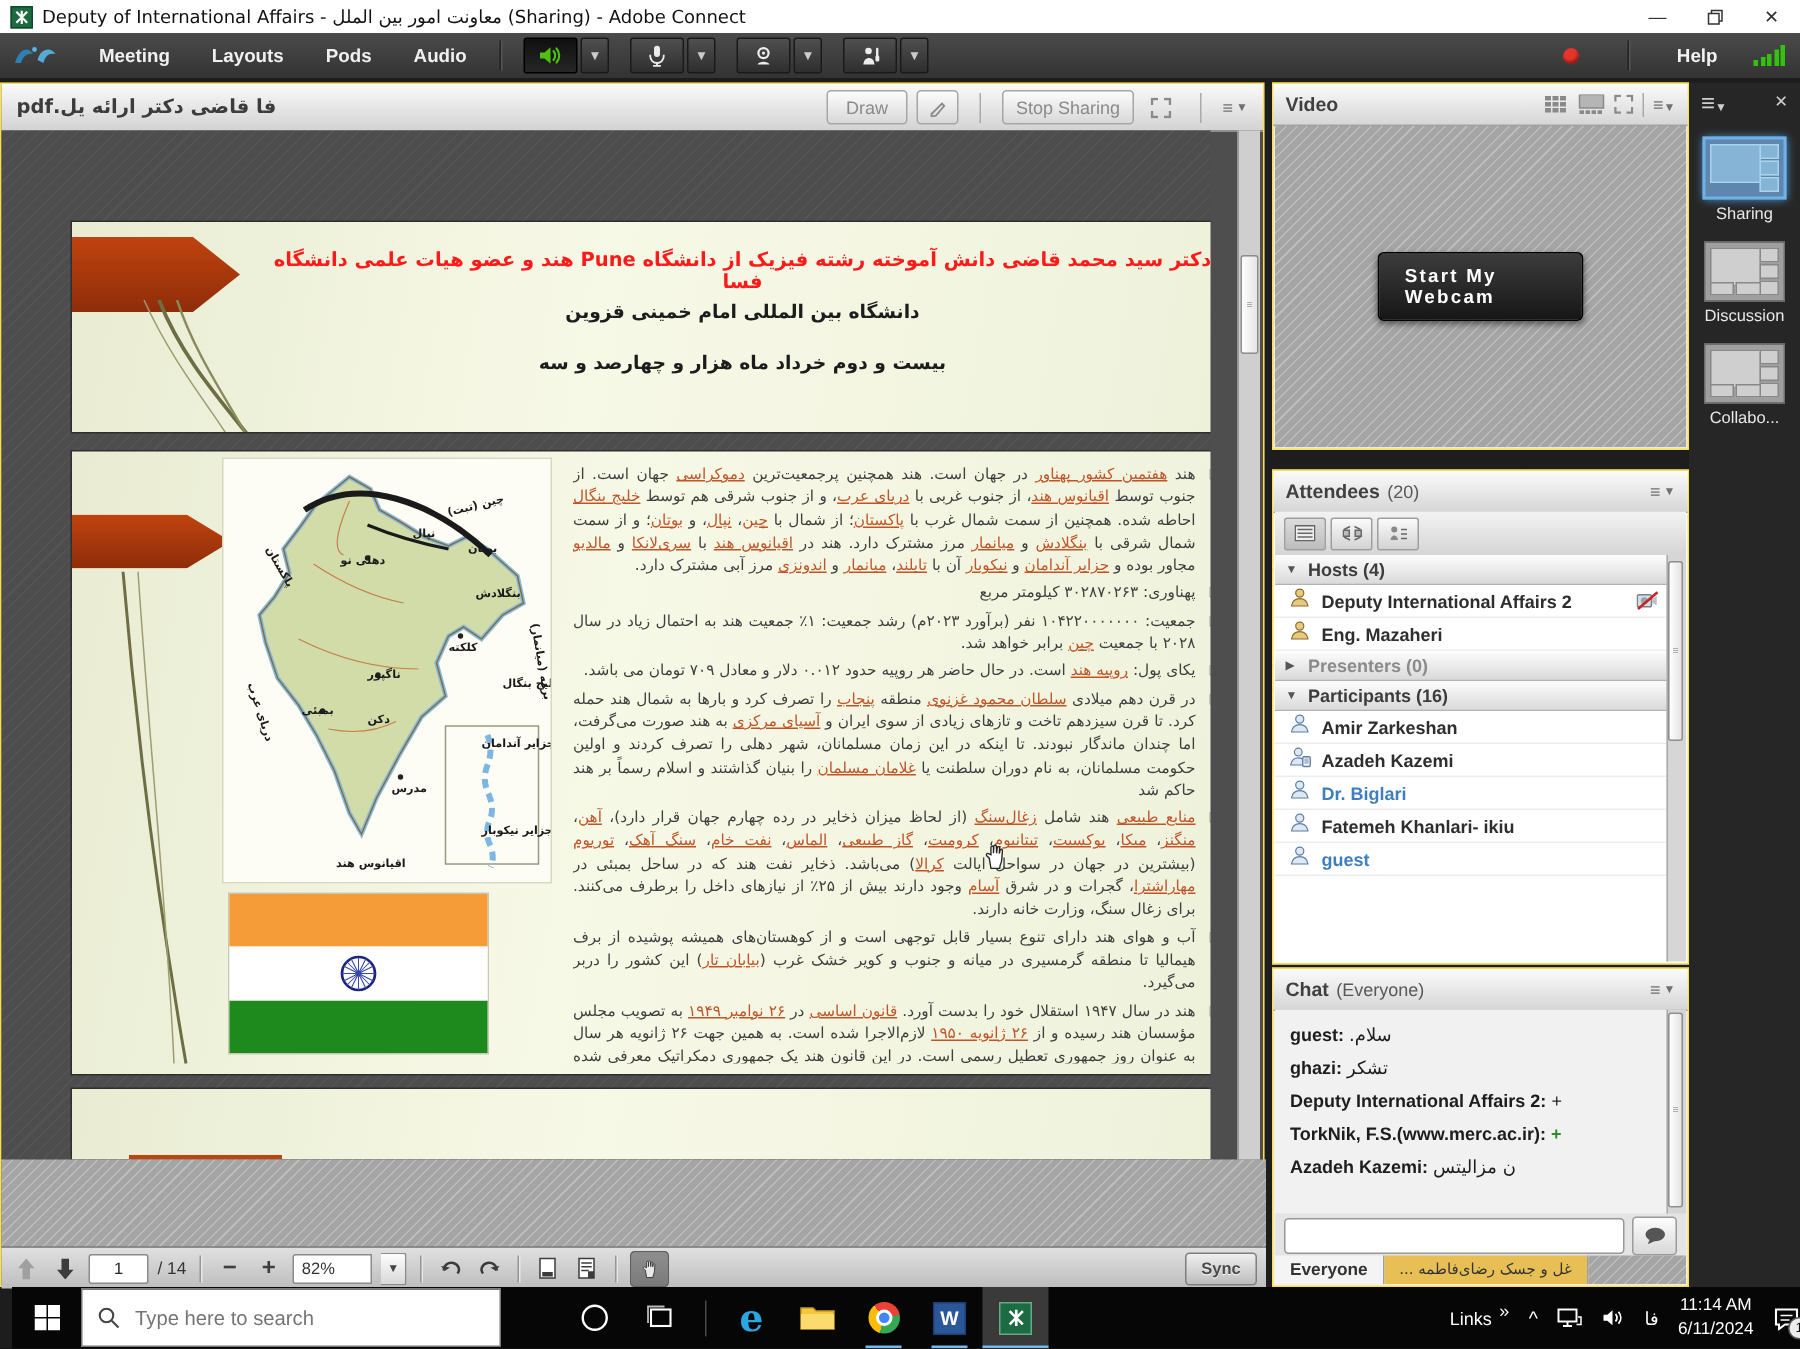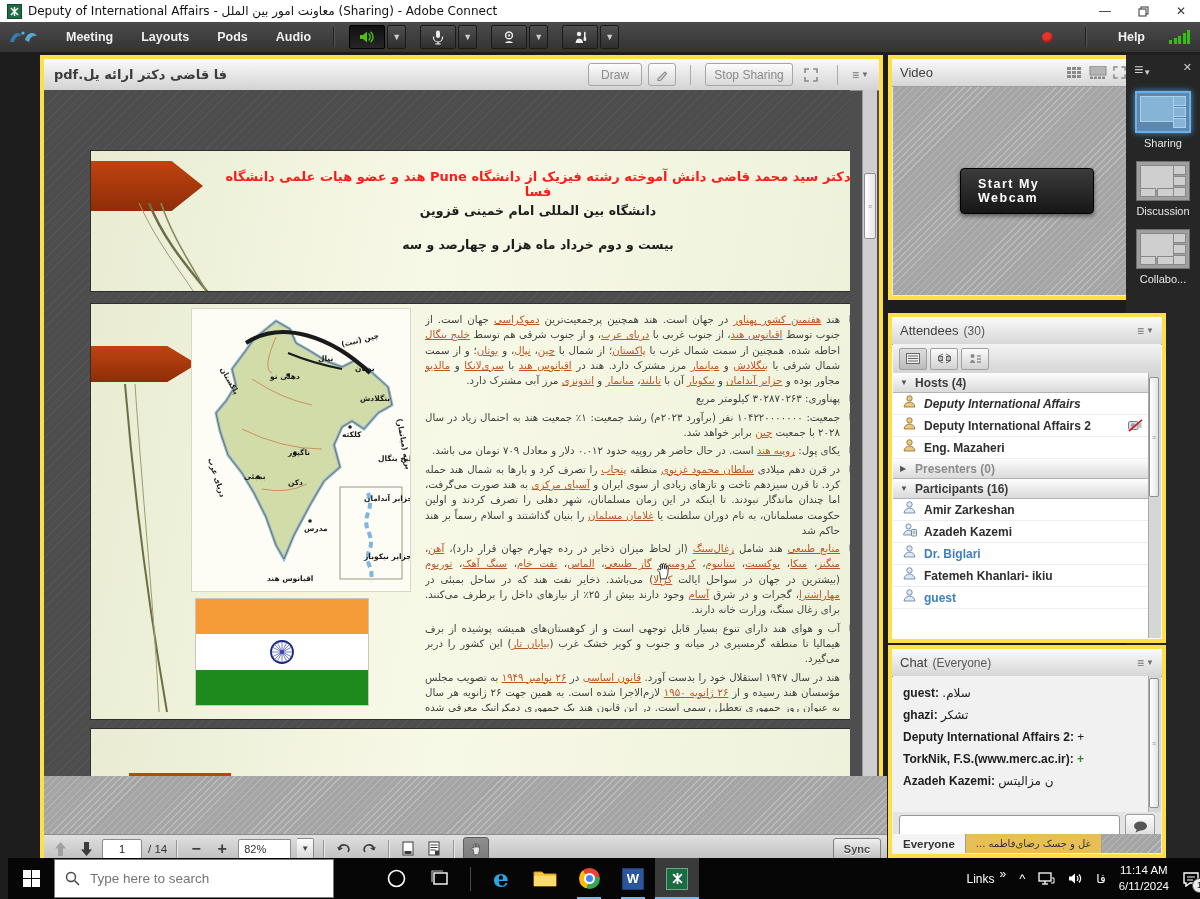--- a/index.html
+++ b/index.html
@@ -32,24 +32,24 @@
   .avgroup{display:flex;margin:0 7px;}
   .avbtn.active{background:linear-gradient(#101010,#262626);border-color:#000;}
   .mb-right{margin-left:auto;display:flex;align-items:center;gap:24px;padding-right:10px;}
   .rec-dot{width:11px;height:11px;border-radius:50%;background:#e6342a;
            box-shadow:inset -1px -2px 2px rgba(0,0,0,.4);}
   .help{color:#f2f2f2;font-weight:bold;font-size:12.5px;}
   .sigbars{display:flex;align-items:flex-end;gap:1.5px;height:14px;}
   .sigbars i{display:block;width:3px;background:#35c20e;}
 
   
-  .pod{position:absolute;background:#e9e9e9;border:4px solid #fde047;box-sizing:border-box;margin-left:40px;}
+  .pod{position:absolute;background:#e9e9e9;border:1px solid #fde047;box-sizing:border-box;}
   .pod-head{height:27px;background:linear-gradient(#fbfbfb,#d6d6d6);border-bottom:1px solid #9f9f9f;
             display:flex;align-items:center;padding:0 8px;color:#3a3a3a;}
-  .pod-title{font-size:13px;font-weight:normal;color:#404040;}
+  .pod-title{font-size:13px;font-weight:bold;color:#404040;}
   .pod-sub{font-size:12px;color:#585858;margin-left:5px;}
   .pod-menu{margin-left:auto;color:#707070;font-size:12px;display:flex;align-items:center;gap:2px;}
   .hatch{background-color:#a5a5a5;
          background-image:repeating-linear-gradient(135deg,rgba(255,255,255,.25) 0 1px,rgba(0,0,0,0) 1px 5px);}
   .gbtn{background:linear-gradient(#fdfdfd,#d8d8d8);border:1px solid #a6a6a6;border-radius:3px;
         color:#8a8a8a;font-size:12px;display:inline-flex;align-items:center;justify-content:center;}
 
   
   #share-pod{left:0;top:55px;width:843px;height:803px;background:#4e4e4e;}
   #share-head{height:31px;background:linear-gradient(#fafafa,#d3d3d3);border-bottom:1px solid #8f8f8f;
@@ -560,21 +560,21 @@
             <div class="tb-b2"></div>
           </div>
           <div class="tlabel">Collabo...</div>
         </div>
       </div>
   </div>
 
   <div class="pod" id="att-pod">
     <div class="pod-head">
       <span class="pod-title">Attendees</span>
-      <span class="pod-sub">(30)</span>
+      <span class="pod-sub">(20)</span>
       <span class="pod-menu">≡<span style="font-size:8px">▼</span></span>
     </div>
     <div id="att-toolbar">
       <span class="att-tb-btn first">
         <svg width="14" height="11" viewBox="0 0 14 11">
             <g stroke="#666">
               <rect x="0.5" y="0.5" width="13" height="10" fill="#eee"></rect>
               <line x1="2" y1="3" x2="12" y2="3"></line>
               <line x1="2" y1="5.5" x2="12" y2="5.5"></line>
               <line x1="2" y1="8" x2="12" y2="8"></line>
@@ -597,27 +597,20 @@
             <line x1="8" y1="3" x2="12" y2="3" stroke="#666"></line>
             <line x1="8" y1="6" x2="12" y2="6" stroke="#666"></line>
             <line x1="8" y1="9" x2="12" y2="9" stroke="#666"></line>
           </svg>
       </span>
     </div>
     <div id="att-list">
         <div class="att-strip">
           <span class="tri">▼</span>
                      <span class="strip-label">Hosts (4)</span>
-        </div>
-        <div class="att-row">
-          <span><svg width="15" height="15" viewBox="0 0 15 15">
-              <circle cx="7.5" cy="4.4" r="2.7" fill="#e8c97e" stroke="#8a6d2f" stroke-width="0.8"></circle>
-              <path d="M2 13c.5-3.2 2.6-4.9 5.5-4.9S12.5 9.8 13 13Z" fill="#e8c97e" stroke="#8a6d2f" stroke-width="0.8"></path>
-            </svg></span>
-          <span class="att-name it">Deputy International Affairs</span>
         </div>
         <div class="att-row">
           <span><svg width="15" height="15" viewBox="0 0 15 15">
               <circle cx="7.5" cy="4.4" r="2.7" fill="#e8c97e" stroke="#8a6d2f" stroke-width="0.8"></circle>
               <path d="M2 13c.5-3.2 2.6-4.9 5.5-4.9S12.5 9.8 13 13Z" fill="#e8c97e" stroke="#8a6d2f" stroke-width="0.8"></path>
             </svg></span>
           <span class="att-name">Deputy International Affairs 2</span>
           <span class="att-badge">
             <svg width="15" height="13" viewBox="0 0 15 13">
               <rect x="0.5" y="2.5" width="9.5" height="8" rx="1.2" fill="#d6dde3" stroke="#77828c"></rect>

